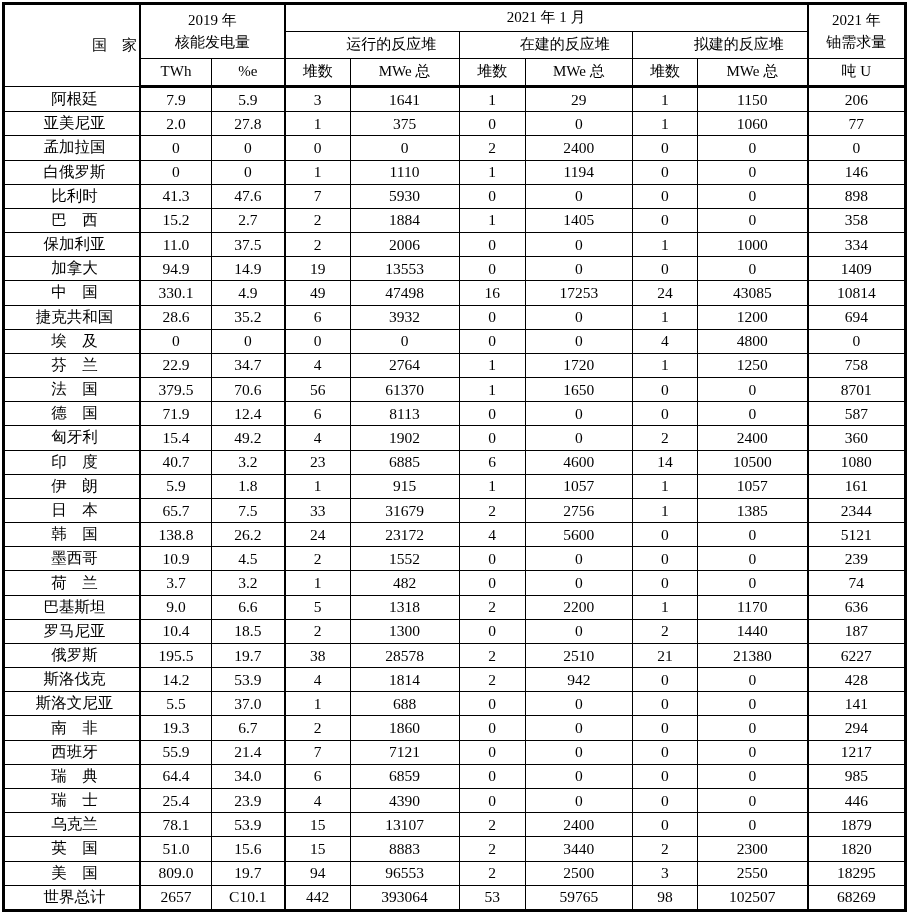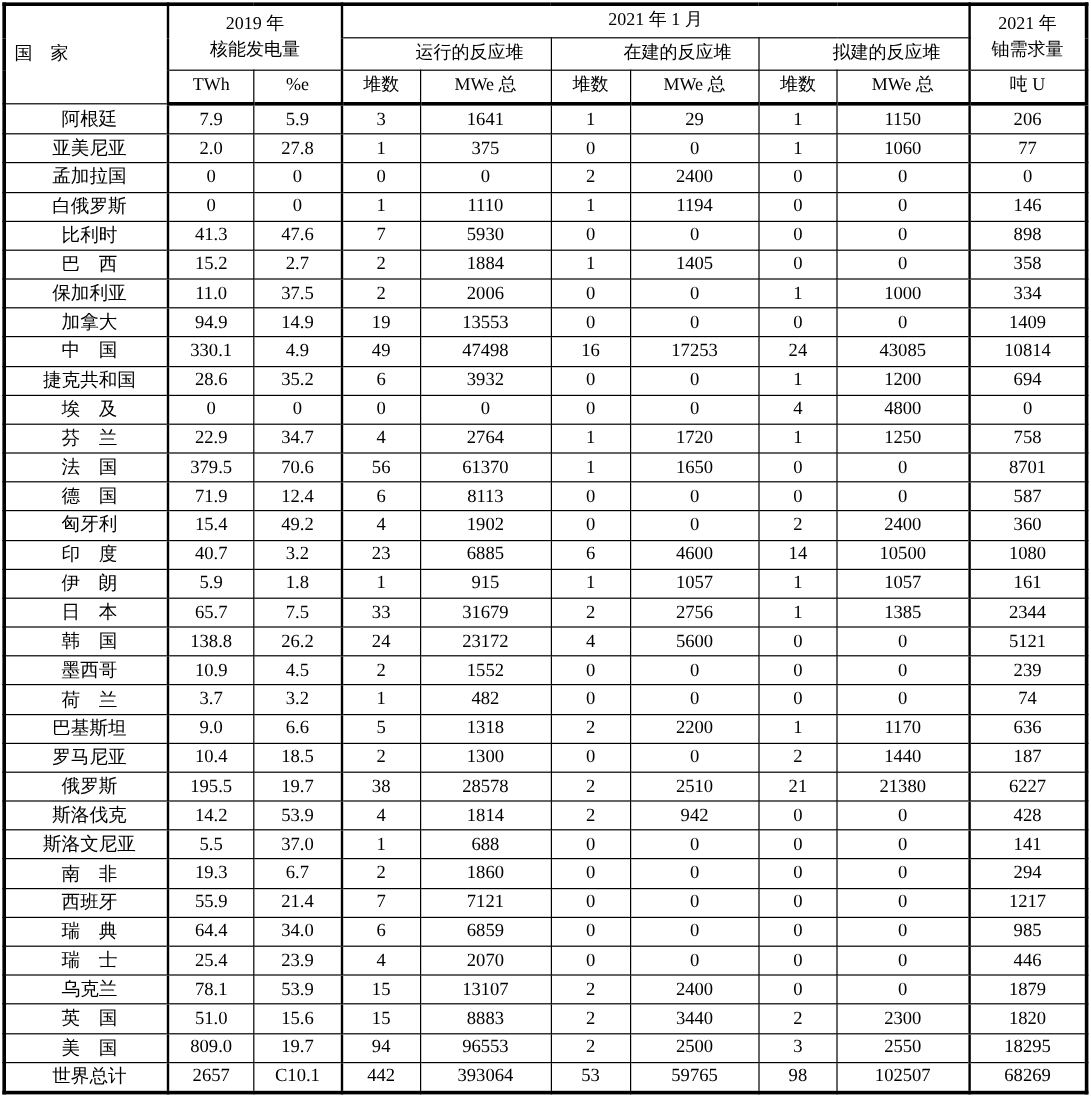--- a/index.html
+++ b/index.html
@@ -63,21 +63,21 @@
       <col style="width:64px">
       <col style="width:107px">
       <col style="width:65px">
       <col style="width:105px">
       <col style="width:64px">
       <col style="width:108px">
       <col style="width:96px">
     </colgroup>
     <thead>
       <tr class="h1">
-        <th rowspan="3" class="country" style="text-align:left">国　家</th>
+        <th rowspan="3" class="country" style="text-align:right">国　家</th>
         <th colspan="2" rowspan="2" class="pre sec">2019 年
 核能发电量</th>
         <th colspan="6" class="sec">2021 年 1 月</th>
         <th rowspan="2" class="pre sec">2021 年
 铀需求量</th>
       </tr>
       <tr class="h2">
         <th colspan="2" class="sec">运行的反应堆</th>
         <th colspan="2">在建的反应堆</th>
         <th colspan="2">拟建的反应堆</th>
@@ -441,21 +441,21 @@
           <td>0</td>
           <td>0</td>
           <td>0</td>
           <td class="sec">985</td>
         </tr>
         <tr>
           <td class="country">瑞　士</td>
           <td class="sec">25.4</td>
           <td>23.9</td>
           <td class="sec">4</td>
-          <td>2070</td>
+          <td>4390</td>
           <td>0</td>
           <td>0</td>
           <td>0</td>
           <td>0</td>
           <td class="sec">446</td>
         </tr>
         <tr>
           <td class="country">乌克兰</td>
           <td class="sec">78.1</td>
           <td>53.9</td>

